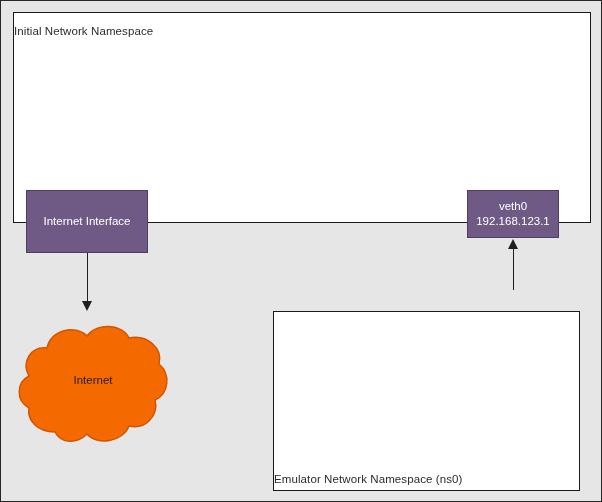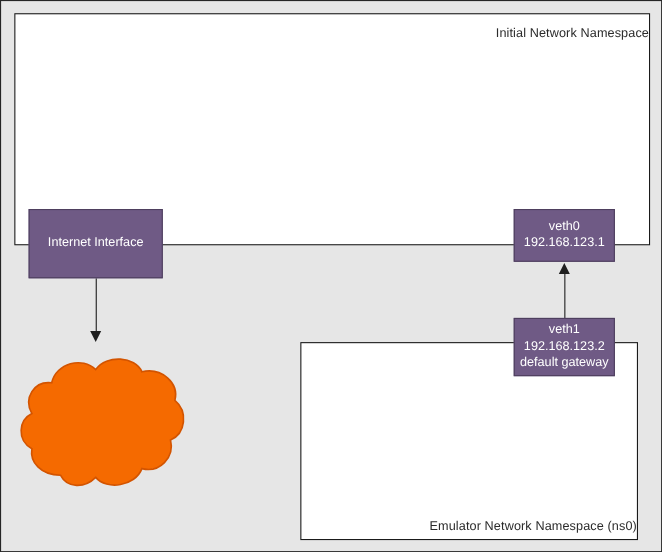--- a/index.html
+++ b/index.html
@@ -39,21 +39,21 @@
   #emulator-namespace {
     left: 272px;
     top: 310px;
     width: 307px;
     height: 180px;
   }
   .namespace-label {
     position: absolute;
     left: 0;
     width: 100%;
-    text-align: right;
+    text-align: left;
     font-size: 11.5px;
     color: #2b2b2b;
     letter-spacing: 0.1px;
     white-space: nowrap;
   }
   #initial-namespace .namespace-label { top: 12px; }
   #emulator-namespace .namespace-label { bottom: 5px; }
 
   
   .connector {
@@ -163,35 +163,31 @@
 
   <div class="iface-node" id="node-internet-interface">
     <span class="line">Internet Interface</span>
   </div>
 
   <div class="iface-node" id="node-veth0">
     <span class="line">veth0</span>
     <span class="line">192.168.123.1</span>
   </div>
 
-  <div class="iface-node" id="node-veth1">
-    <span class="line">veth1</span>
-    <span class="line">192.168.123.2</span>
-    <span class="line">default gateway</span>
-  </div>
 
   <div id="node-internet-cloud">
     <svg viewBox="0 0 152 125" xmlns="http://www.w3.org/2000/svg">
       <path d="M 38 110
                C 20 110 10 98 12 86
                C -2 78 0 60 12 54
                C 4 40 14 24 30 26
                C 34 8 58 2 70 14
                C 80 0 106 2 112 16
                C 130 12 146 26 142 42
                C 154 52 152 72 138 78
                C 142 94 128 108 112 104
                C 106 120 80 124 70 112
                C 60 122 44 122 38 110 Z" fill="#f56a00" stroke="#d35400" stroke-width="1.5"></path>
     </svg>
+    <div class="cloud-label">Internet</div>
   </div>
 
 </div>
 
 </body></html>

